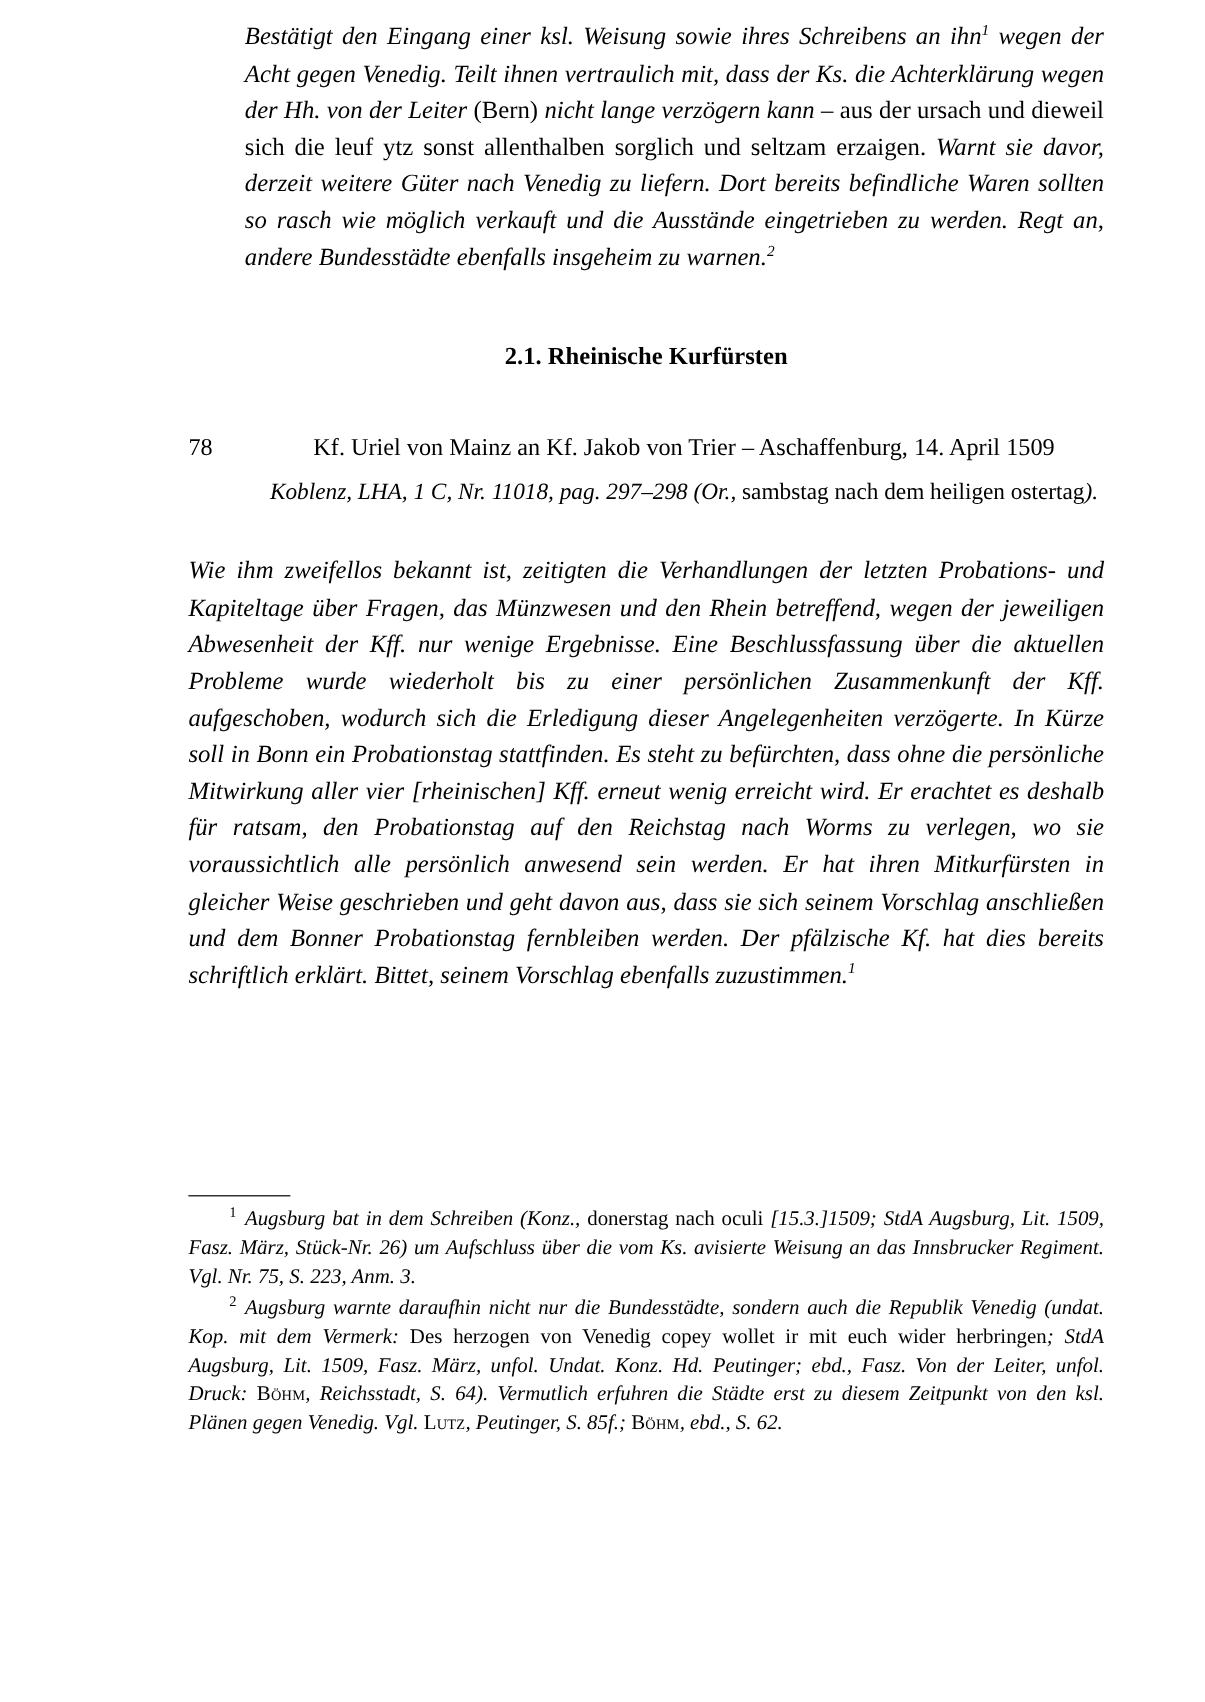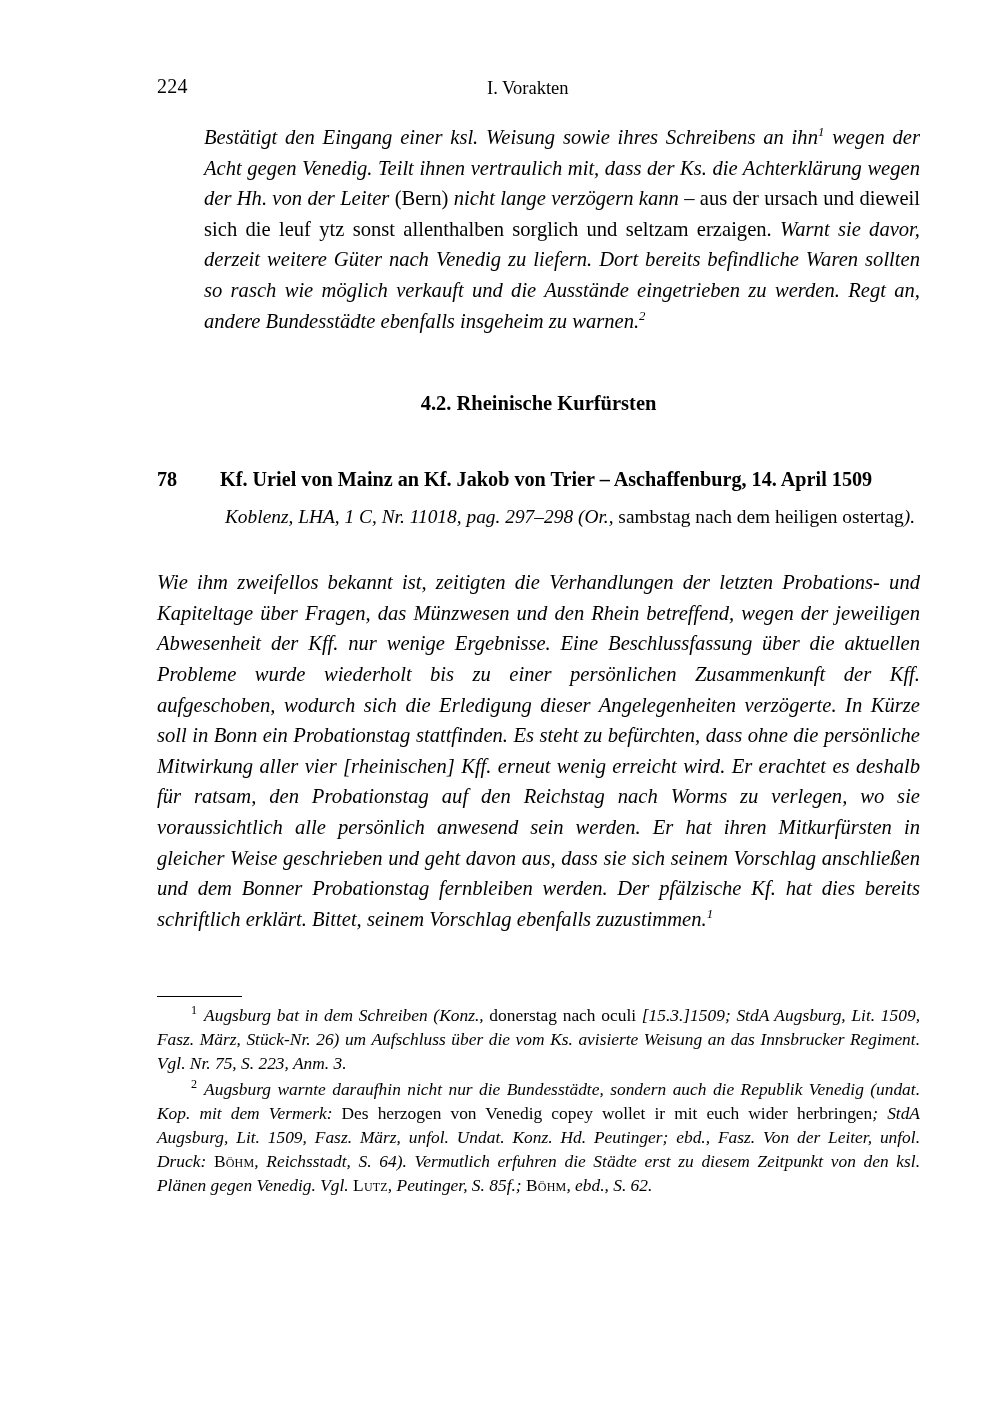--- a/index.html
+++ b/index.html
@@ -76,23 +76,24 @@
     font-weight: bold;
     font-size: 20.5px;
     line-height: 28px;
     margin-top: 53px;
   }
 
   
   .dochead {
     position: relative;
     margin-top: 48px;
-    font-weight: bold;
+    font-weight: normal;
     font-size: 20.2px;
     line-height: 28px;
+    text-align: center;
   }
   .dochead .num {
     position: absolute;
     left: 0;
     top: 0;
   }
   .dochead .ttl {
     display: block;
     margin-left: 63px;
   }
@@ -149,28 +150,24 @@
   .fnzone.primary { top: 996px; font-family: Liberation Serif, serif; }
   .fnzone.secondary { top: 1188px; }
 </style>
 </head>
 <body>
 
 <div class="page">
 
   <div class="content">
 
-    <div class="runhead">
-      <span class="folio">224</span>
-      <span class="title">I. Vorakten</span>
-    </div>
 
     <p class="regest block-top"><span>Bestätigt den Eingang einer ksl. Weisung sowie ihres Schreibens an ihn</span><sup class="fn">1</sup><span> wegen der Acht gegen Venedig. Teilt ihnen vertraulich mit, dass der Ks. die Achterklärung wegen der Hh. von der Leiter </span><span class="rom">(Bern)</span><span> nicht lange verzögern kann </span><span class="rom">– aus der ursach und dieweil sich die leuf ytz sonst allenthalben sorglich und seltzam erzaigen.</span><span> Warnt sie davor, derzeit weitere Güter nach Venedig zu liefern. Dort bereits befindliche Waren sollten so rasch wie möglich verkauft und die Ausstände eingetrieben zu werden. Regt an, andere Bundesstädte ebenfalls insgeheim zu warnen.</span><sup class="fn">2</sup></p>
 
-    <h2 class="section">4.2. Rheinische Kurfürsten</h2>
+    <h2 class="section">2.1. Rheinische Kurfürsten</h2>
 
     <div class="dochead">
       <span class="num">78</span>
       <span class="ttl">Kf. Uriel von Mainz an Kf. Jakob von Trier – Aschaffenburg, 14. April 1509</span>
     </div>
 
     <p class="source"><span>Koblenz, LHA, 1 C, Nr. 11018, pag. 297–298 (Or., </span><span class="rom">sambstag nach dem heiligen ostertag</span><span>).</span></p>
 
     <p class="regest body-regest"><span>Wie ihm zweifellos bekannt ist, zeitigten die Verhandlungen der letzten Probations- und Kapiteltage über Fragen, das Münzwesen und den Rhein betreffend, wegen der jeweiligen Abwesenheit der Kff. nur wenige Ergebnisse. Eine Beschlussfassung über die aktuellen Probleme wurde wiederholt bis zu einer persönlichen Zusammenkunft der Kff. aufgeschoben, wodurch sich die Erledigung dieser Angelegenheiten verzögerte. In Kürze soll in Bonn ein Probationstag stattfinden. Es steht zu befürchten, dass ohne die persönliche Mitwirkung aller vier [rheinischen] Kff. erneut wenig erreicht wird. Er erachtet es deshalb für ratsam, den Probationstag auf den Reichstag nach Worms zu verlegen, wo sie voraussichtlich alle persönlich anwesend sein werden. Er hat ihren Mitkurfürsten in gleicher Weise geschrieben und geht davon aus, dass sie sich seinem Vorschlag anschließen und dem Bonner Probationstag fernbleiben werden. Der pfälzische Kf. hat dies bereits schriftlich erklärt. Bittet, seinem Vorschlag ebenfalls zuzustimmen.</span><sup class="fn">1</sup></p>
 

